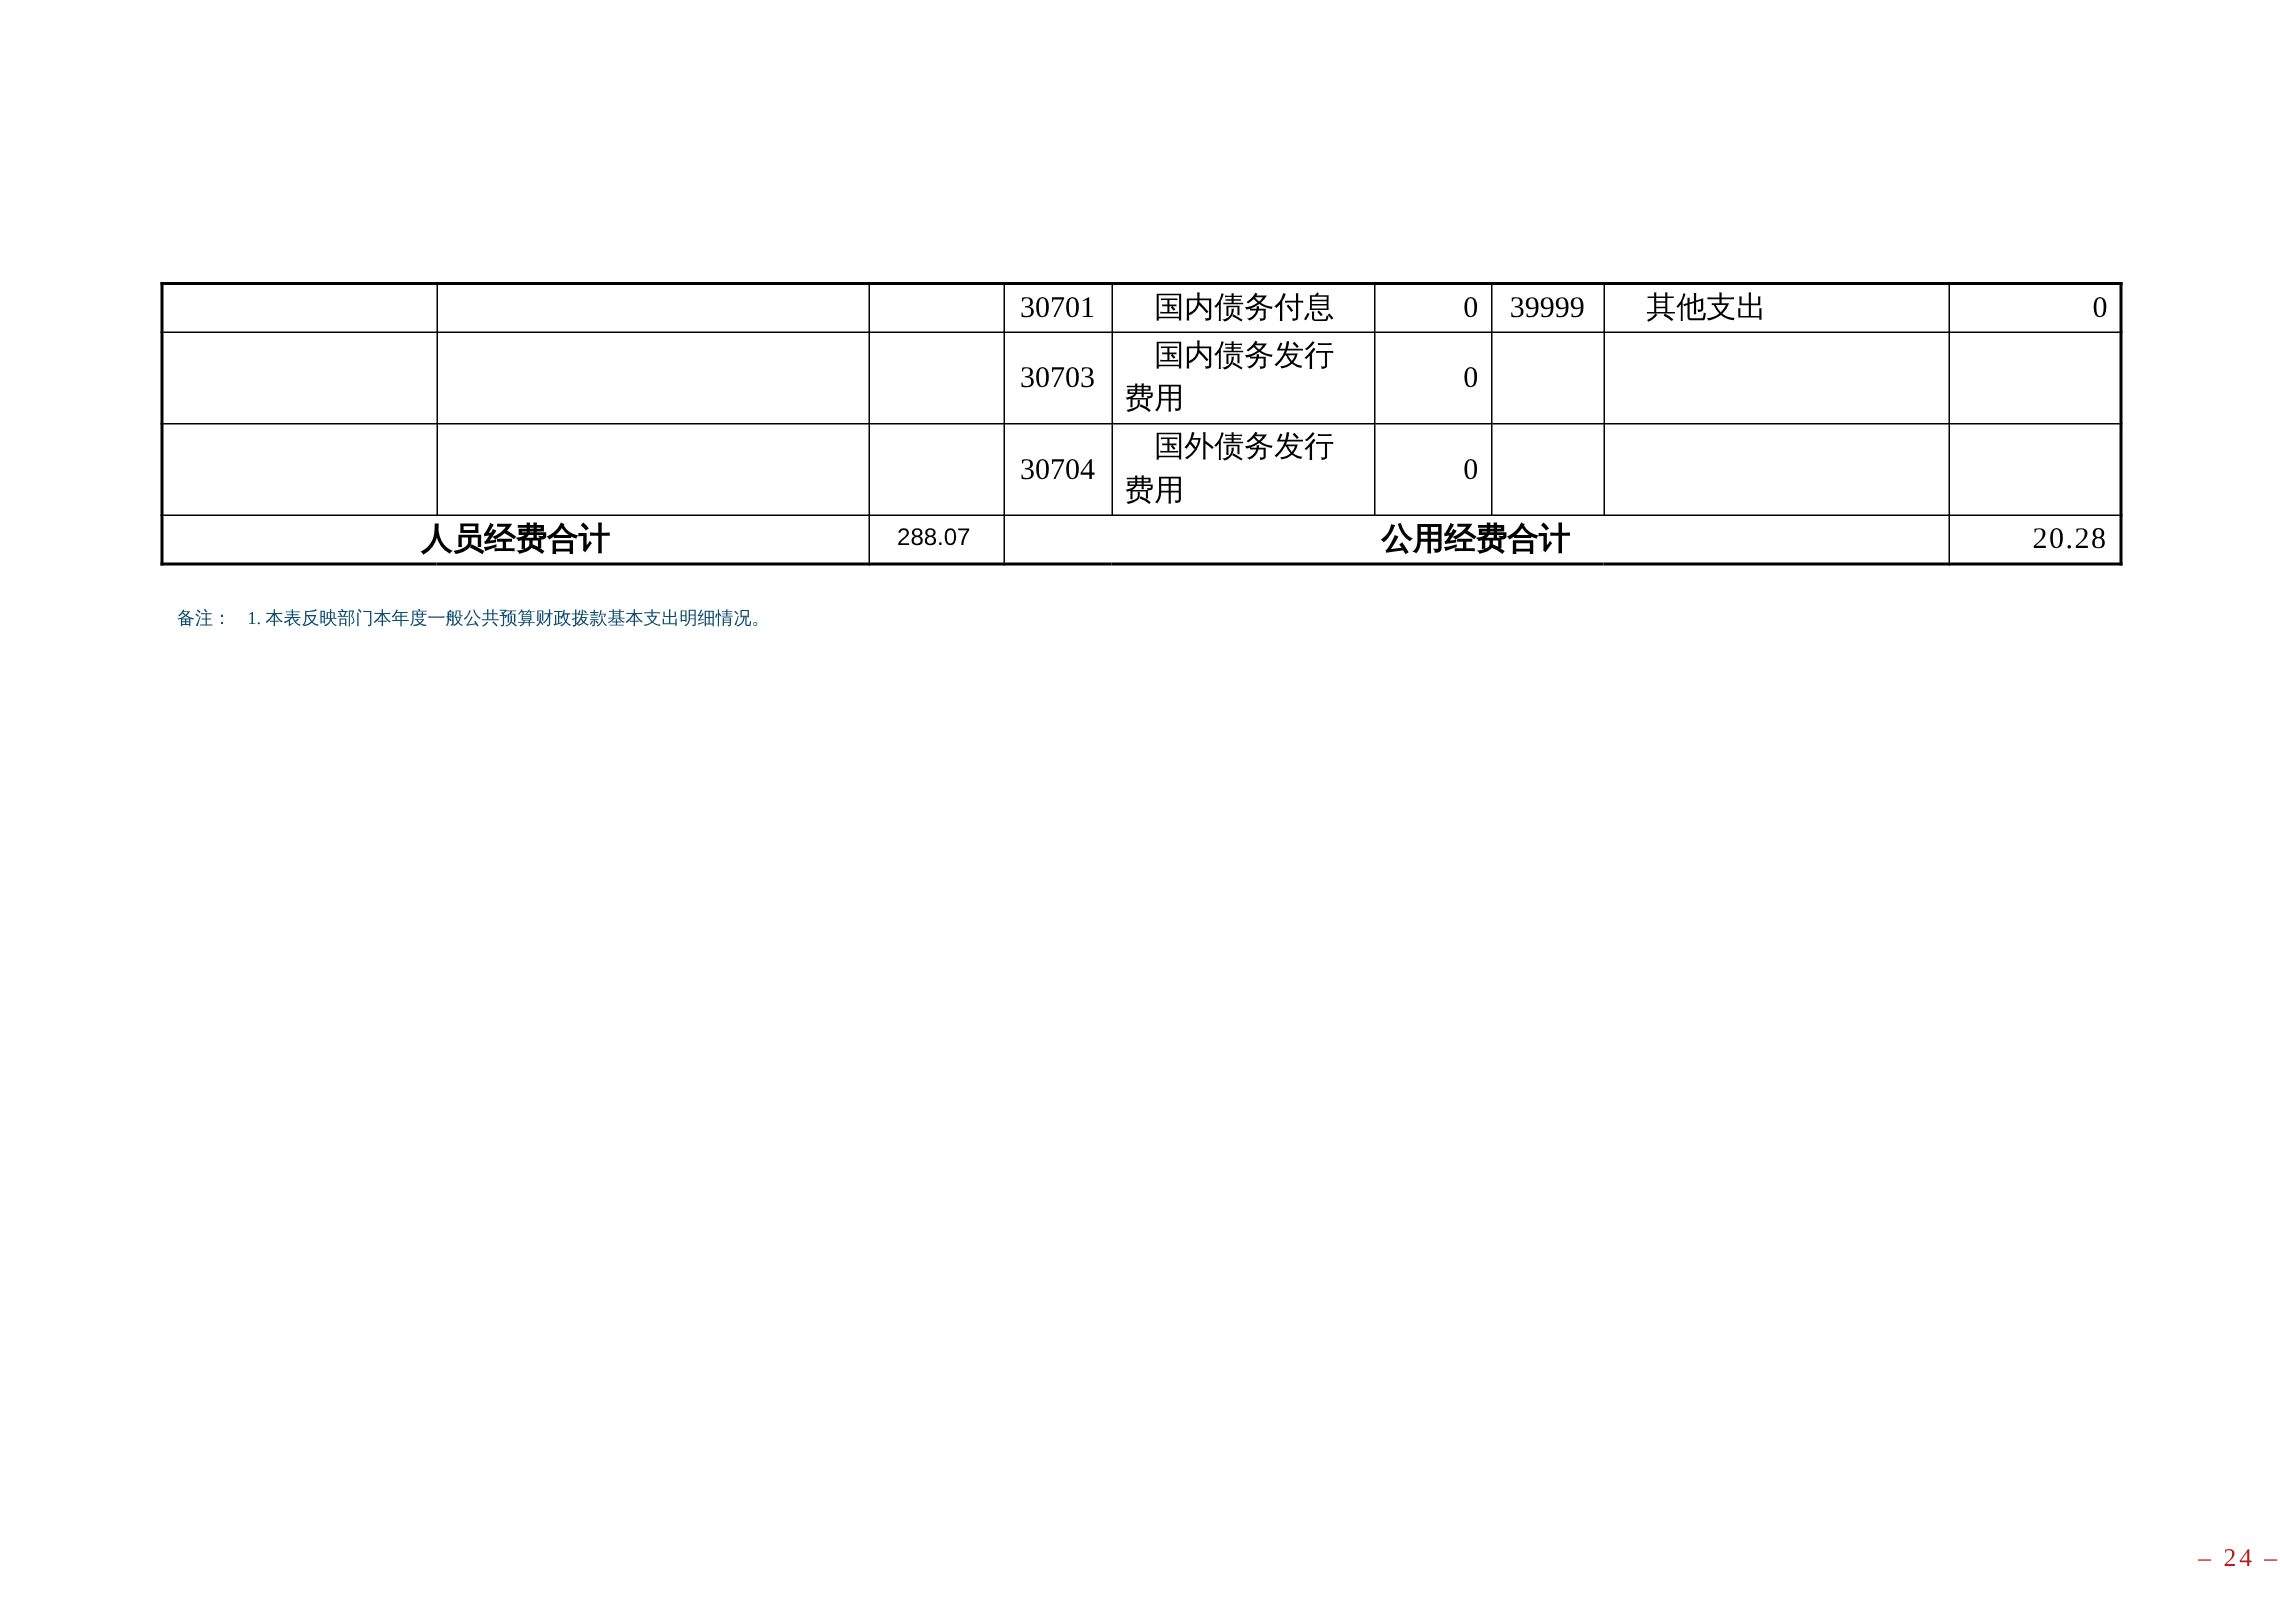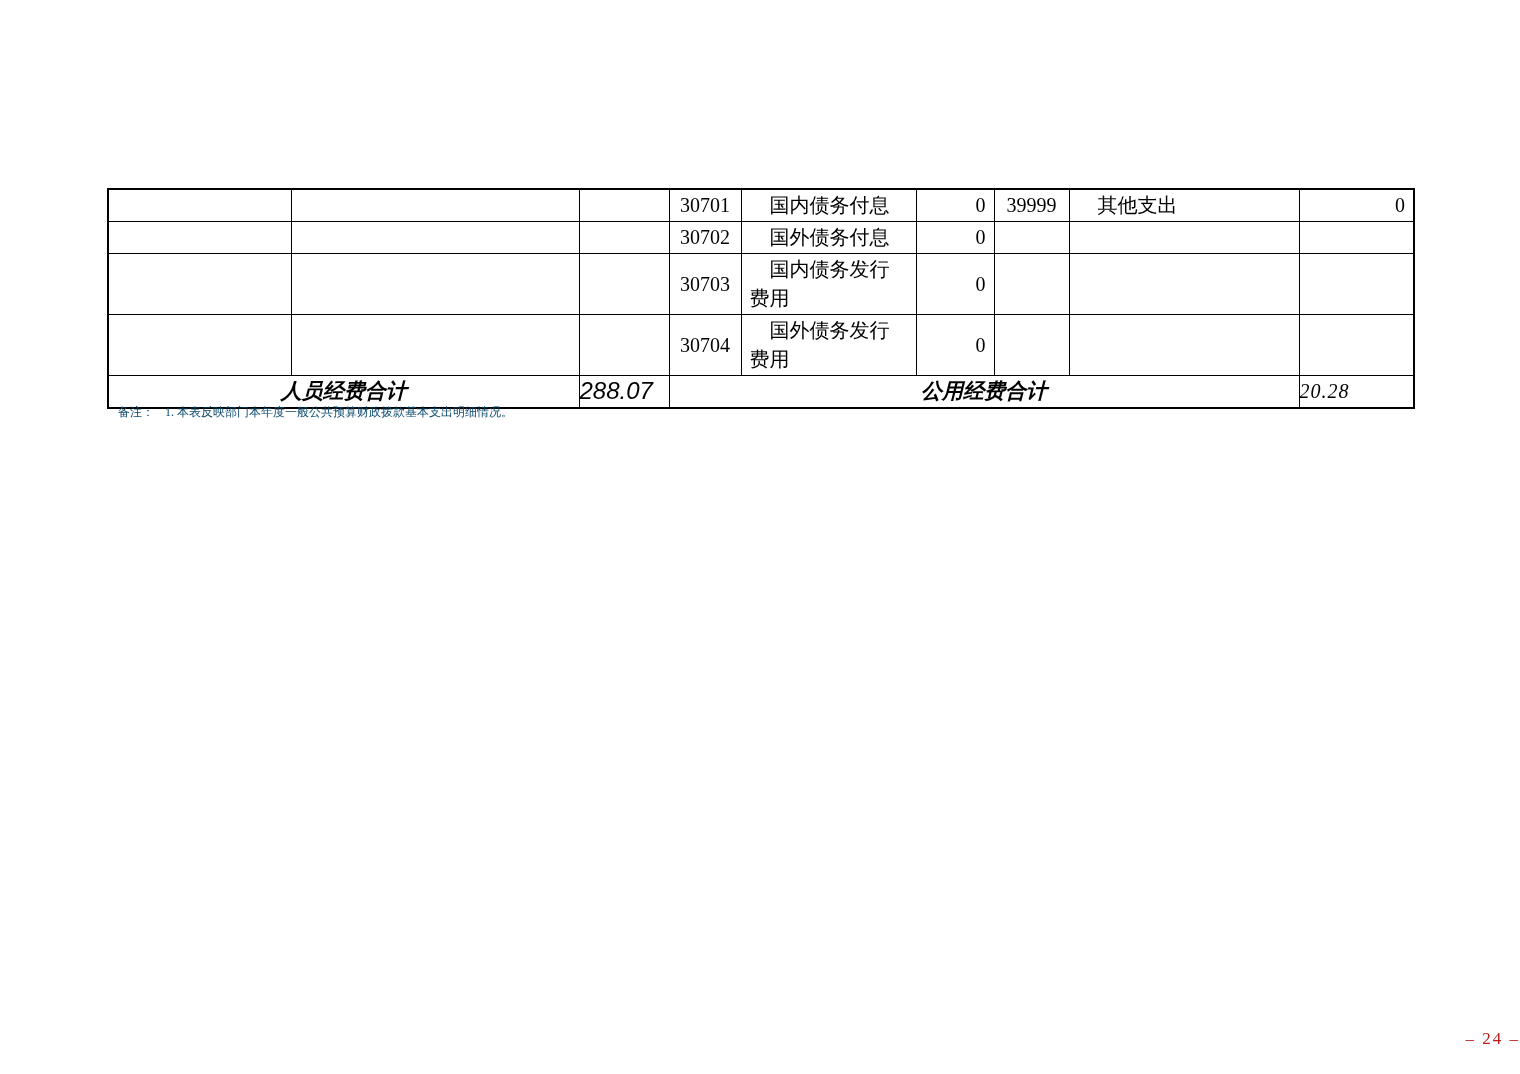--- a/index.html
+++ b/index.html
@@ -32,47 +32,48 @@
     color: #000;
   }
   table.budget-table td {
     border: 1.5px solid #000;
     overflow: hidden;
     vertical-align: middle;
   }
   tr.row-h30 { height: 30px; margin-left: 16px; }
   tr.row-h58 { height: 58px; }
   tr.row-h56 { height: 56px; margin-left: 12px; }
-  tr.row-sum { height: 32px; font-style: italic; }
+  tr.row-sum { height: 32px; }
 
   td.c-code { text-align: center; }
   td.c-desc {
     text-align: left;
     padding: 1px 8px;
     text-indent: 20px;
     line-height: 29px;
     word-break: break-all;
   }
   td.c-val {
     text-align: right;
     padding-right: 8px;
   }
   td.c-sum-label {
     text-align: center;
     font-family: "Liberation Sans", "DejaVu Sans", sans-serif;
     font-weight: bold;
     font-size: 21px;
   }
   td.c-sum-val-sans {
-    text-align: left;
+    text-align: center;
     padding-right: 3px;
     font-family: "Liberation Sans", "DejaVu Sans", sans-serif;
-    font-size: 24px;
+    font-size: 16px;
   }
   td.c-sum-val-serif {
+    text-align: right;
     padding-right: 8px;
     font-size: 20px;
     letter-spacing: 1px;
   }
 
   
   .notes {
     position: absolute;
     left: 118px; top: 399px;
     display: flex;
@@ -117,31 +118,20 @@
         <td class="c-empty"></td>
         <td class="c-empty"></td>
         <td class="c-empty"></td>
         <td class="c-code">30701</td>
         <td class="c-desc">国内债务付息</td>
         <td class="c-val">0</td>
         <td class="c-code">39999</td>
         <td class="c-desc">其他支出</td>
         <td class="c-val">0</td>
       </tr>
-      <tr class="row-h30">
-        <td class="c-empty"></td>
-        <td class="c-empty"></td>
-        <td class="c-empty"></td>
-        <td class="c-code">30702</td>
-        <td class="c-desc">国外债务付息</td>
-        <td class="c-val">0</td>
-        <td class="c-empty"></td>
-        <td class="c-empty"></td>
-        <td class="c-empty"></td>
-      </tr>
       <tr class="row-h58">
         <td class="c-empty"></td>
         <td class="c-empty"></td>
         <td class="c-empty"></td>
         <td class="c-code">30703</td>
         <td class="c-desc">国内债务发行费用</td>
         <td class="c-val">0</td>
         <td class="c-empty"></td>
         <td class="c-empty"></td>
         <td class="c-empty"></td>

